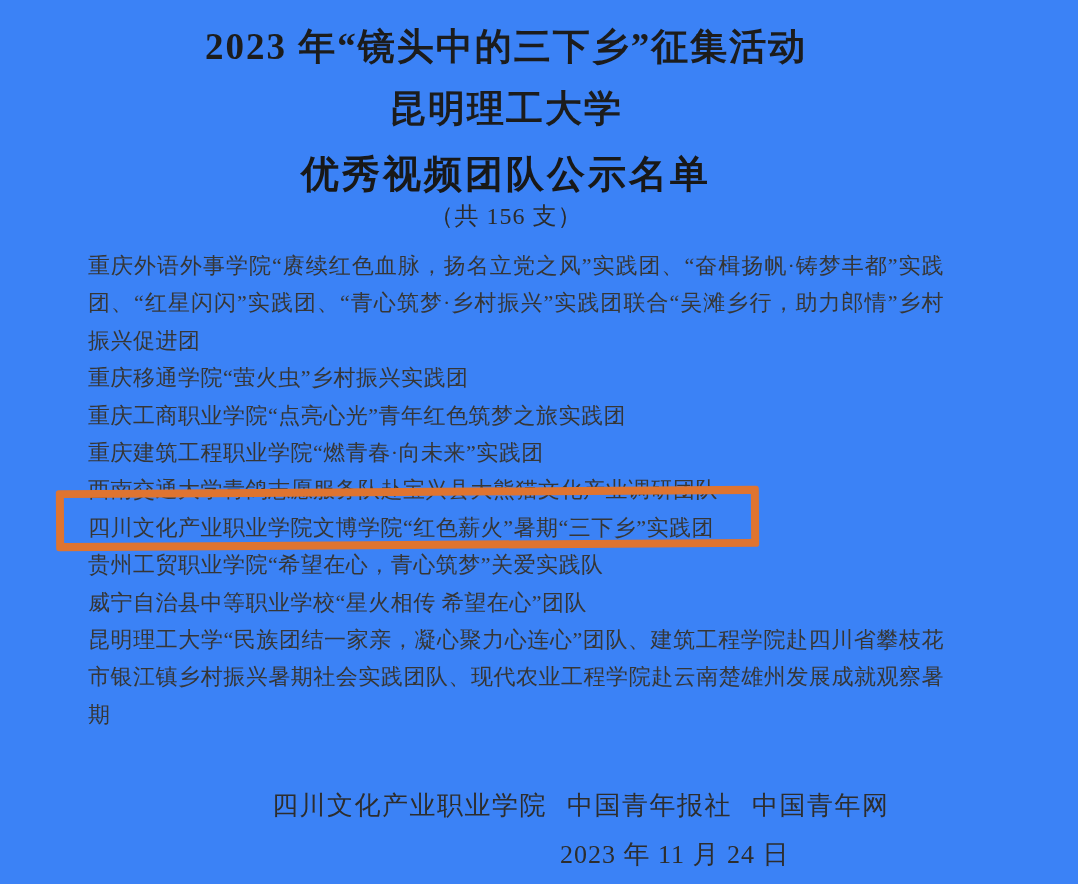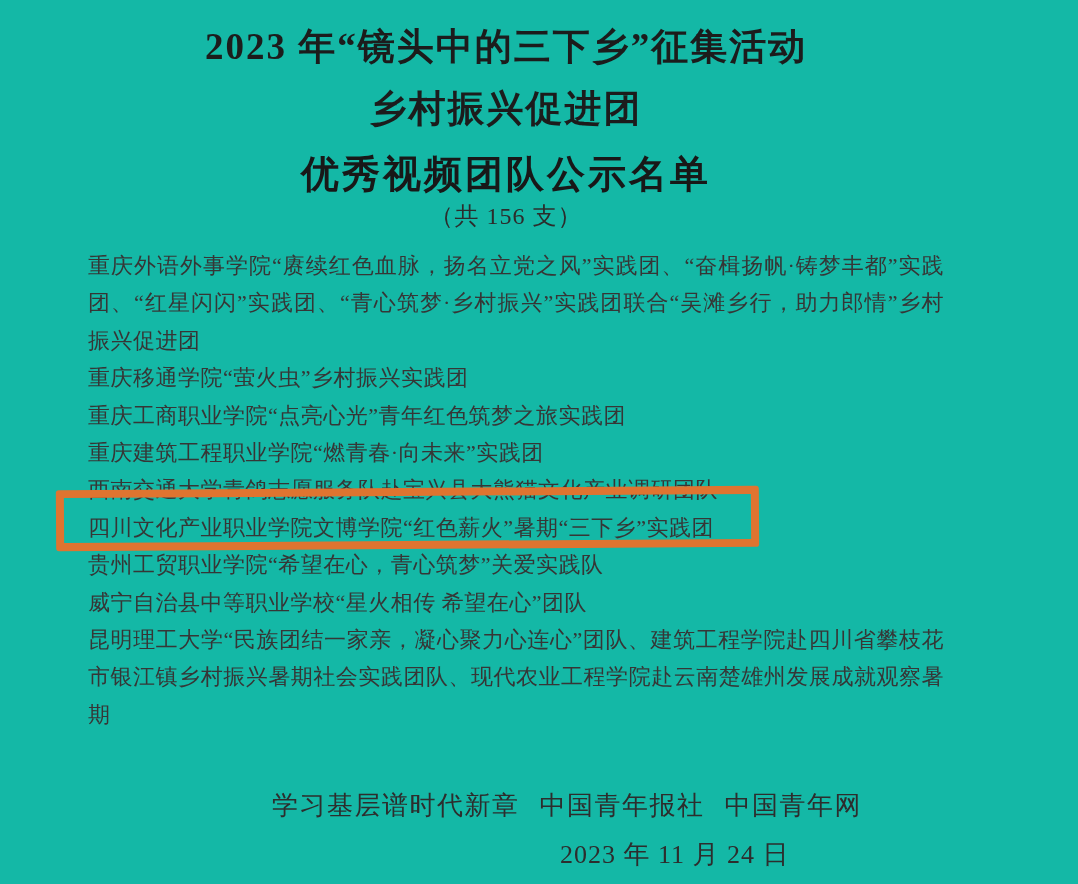--- a/index.html
+++ b/index.html
@@ -1,21 +1,21 @@
 <!DOCTYPE html>
 <html><head>
 <meta charset="utf-8">
 <style>
   * { margin: 0; padding: 0; box-sizing: border-box; }
   html, body { background: #ffffff; }
   .page {
     position: relative;
     width: 1078px;
     height: 884px;
-    background: #14b8a6;
+    background: #3b82f6;
     overflow: hidden;
     font-family: "Liberation Serif", "DejaVu Serif", serif;
     color: #2f2f2f;
   }
   .header {
     position: absolute;
     left: 0;
     top: 0;
     width: 1012px; 
     text-align: center;
@@ -97,40 +97,40 @@
     line-height: 1.1;
   }
 </style>
 </head>
 <body>
 
 <div class="page">
 
   <div class="header">
     <div class="title-line first">2023 年“镜头中的三下乡”征集活动</div>
-    <div class="title-line second">乡村振兴促进团</div>
+    <div class="title-line second">昆明理工大学</div>
     <div class="section-heading">优秀视频团队公示名单</div>
     <div class="team-count">（共 156 支）</div>
   </div>
 
   <div class="team-list">
     <p class="team-entry">重庆外语外事学院“赓续红色血脉，扬名立党之风”实践团、“奋楫扬帆·铸梦丰都”实践团、“红星闪闪”实践团、“青心筑梦·乡村振兴”实践团联合“吴滩乡行，助力郎情”乡村振兴促进团</p>
     <p class="team-entry">重庆移通学院“萤火虫”乡村振兴实践团</p>
     <p class="team-entry">重庆工商职业学院“点亮心光”青年红色筑梦之旅实践团</p>
     <p class="team-entry">重庆建筑工程职业学院“燃青春·向未来”实践团</p>
     <p class="team-entry">西南交通大学青鸽志愿服务队赴宝兴县大熊猫文化产业调研团队</p>
     <p class="team-entry">四川文化产业职业学院文博学院“红色薪火”暑期“三下乡”实践团</p>
     <p class="team-entry">贵州工贸职业学院“希望在心，青心筑梦”关爱实践队</p>
     <p class="team-entry">威宁自治县中等职业学校“星火相传 希望在心”团队</p>
     <p class="team-entry">昆明理工大学“民族团结一家亲，凝心聚力心连心”团队、建筑工程学院赴四川省攀枝花市银江镇乡村振兴暑期社会实践团队、现代农业工程学院赴云南楚雄州发展成就观察暑期</p>
   </div>
 
   <div class="highlight-box" style="border-color: rgb(223, 116, 48);"></div>
 
   <div class="footer-orgs">
-    <span class="org">学习基层谱时代新章</span>
+    <span class="org">四川文化产业职业学院</span>
     <span class="org">中国青年报社</span>
     <span class="org">中国青年网</span>
   </div>
 
   <div class="footer-date">2023 年 11 月 24 日</div>
 
 </div>
 
 </body></html>

